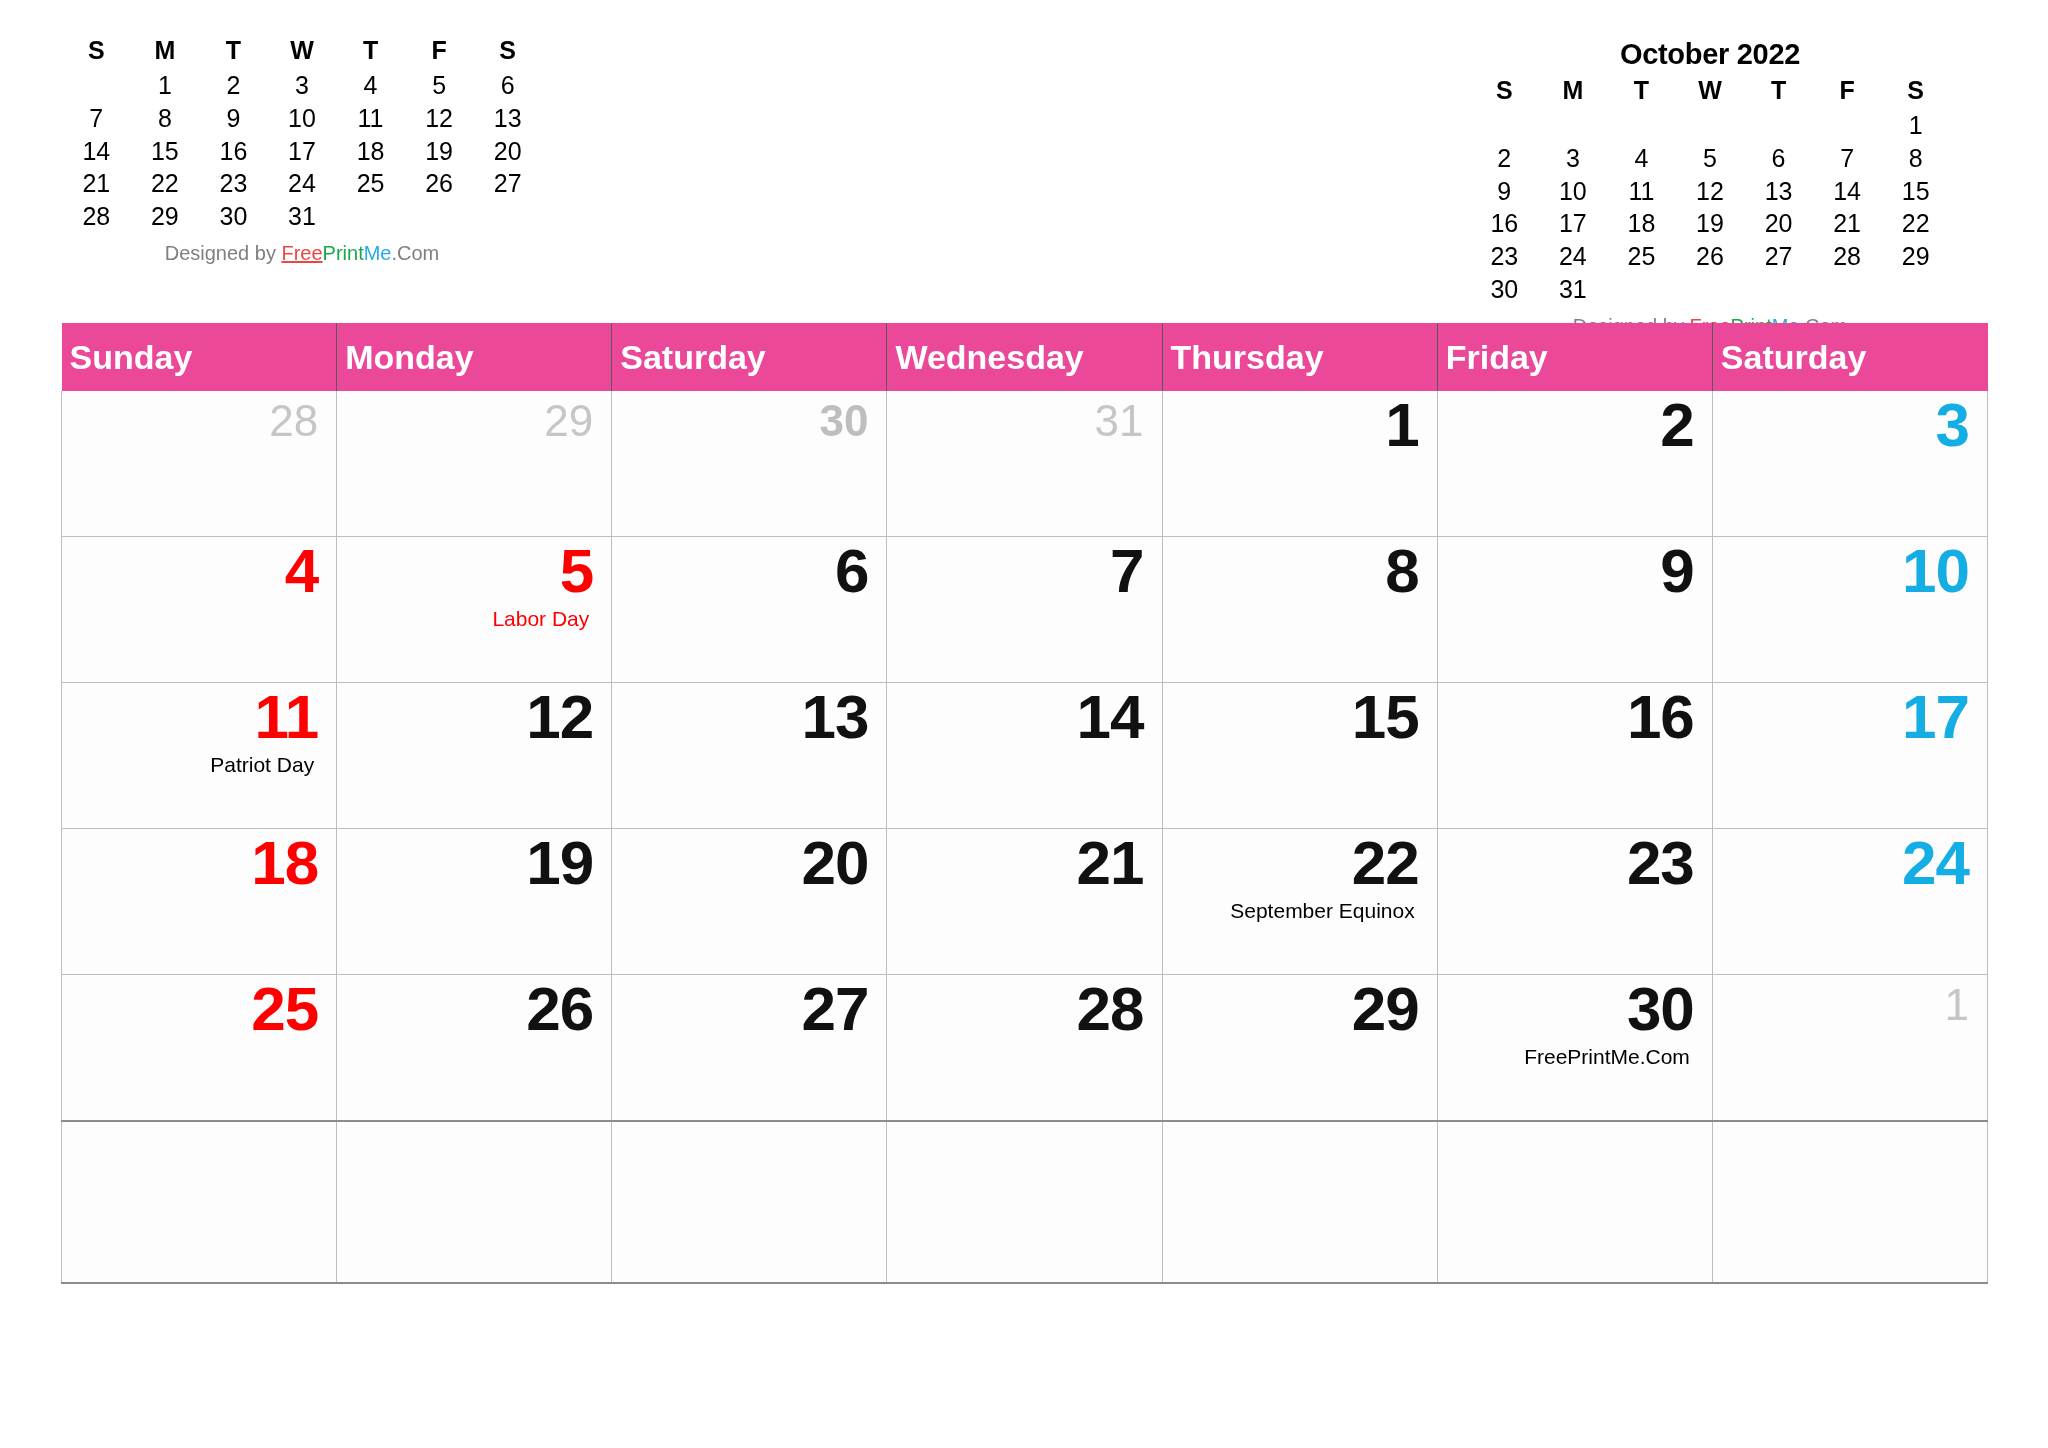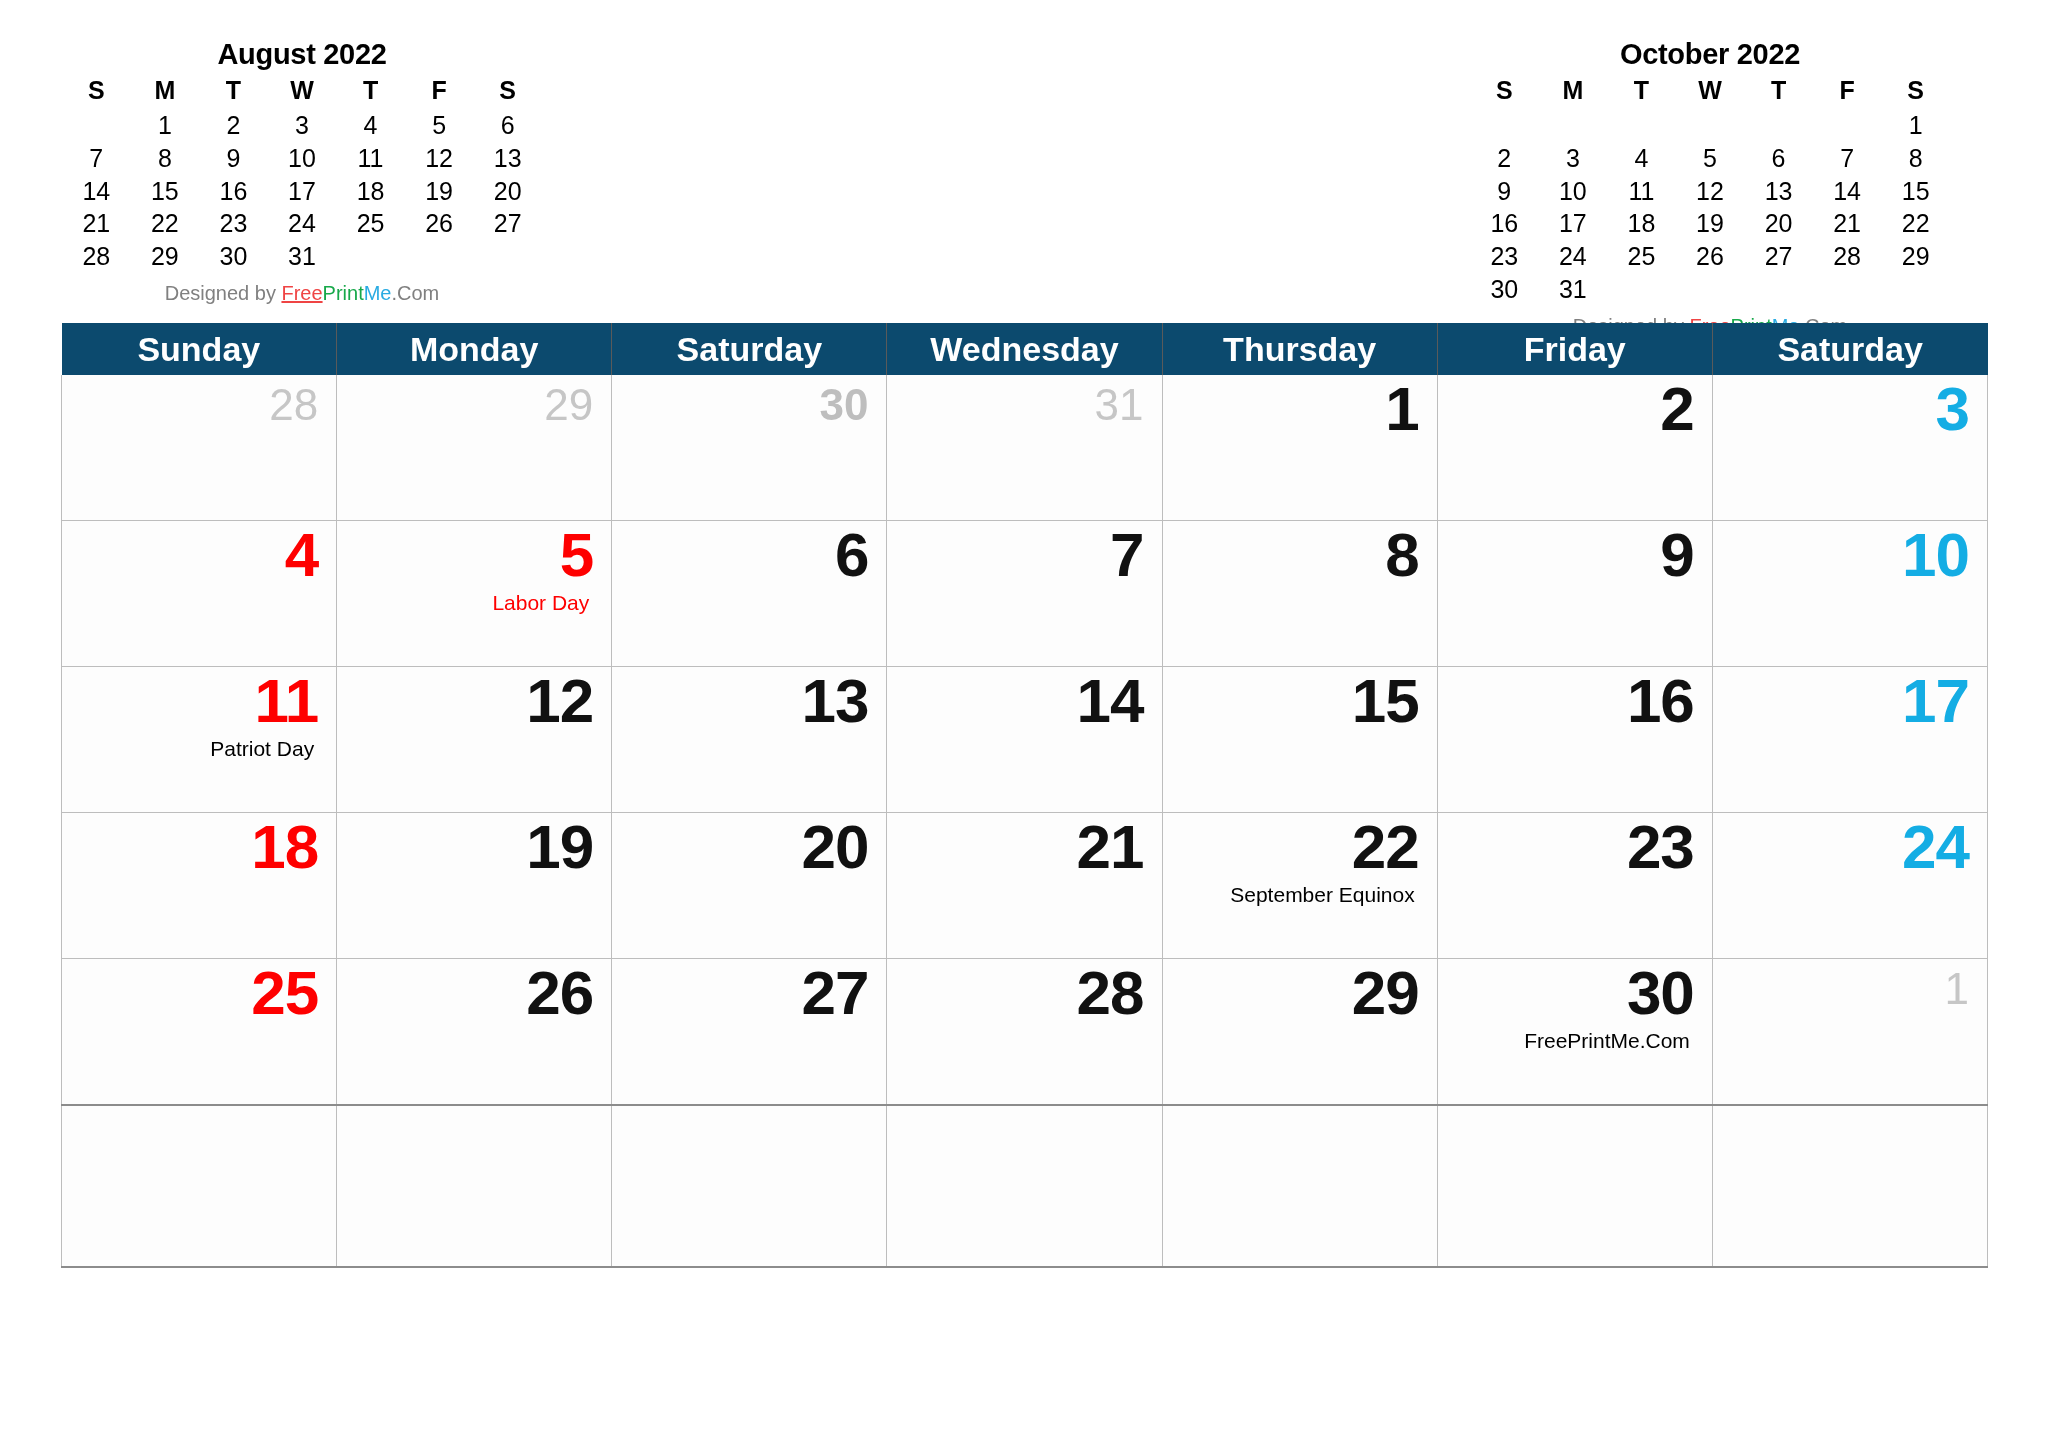--- a/index.html
+++ b/index.html
@@ -100,27 +100,27 @@
     left: 61px;
     top: 323px;
     width: 1927px;
   }
   table.cal {
     width: 1927px;
     border-collapse: collapse;
     table-layout: fixed;
   }
   table.cal th {
-    background: #0c4a6e;
+    background: #ec4899;
     color: #ffffff;
     font-size: 34px;
     font-weight: bold;
-    text-align: center;
+    text-align: left;
     height: 52px;
-    padding: 0;
+    padding: 8px;
     border-right: 1px solid #5a5a5a;
     letter-spacing: 0px;
     vertical-align: middle;
   }
   table.cal th:last-child { border-right: none; }
 
   table.cal td.day {
     border: 1px solid #bdbdbd;
     border-top: none;
     height: 145px;
@@ -174,21 +174,20 @@
   }
   .evt.e-red   { color: #fe0000; }
   .evt.e-black { color: #000000; }
 </style>
 </head>
 <body>
 
 <div class="top-area">
 
   <div class="mini mini-prev">
-    <div class="mini-title">August 2022</div>
     <table class="mini-table">
       <thead>
           <tr id="mini-prev-head">
             <th>S</th>
             <th>M</th>
             <th>T</th>
             <th>W</th>
             <th>T</th>
             <th>F</th>
             <th>S</th>

